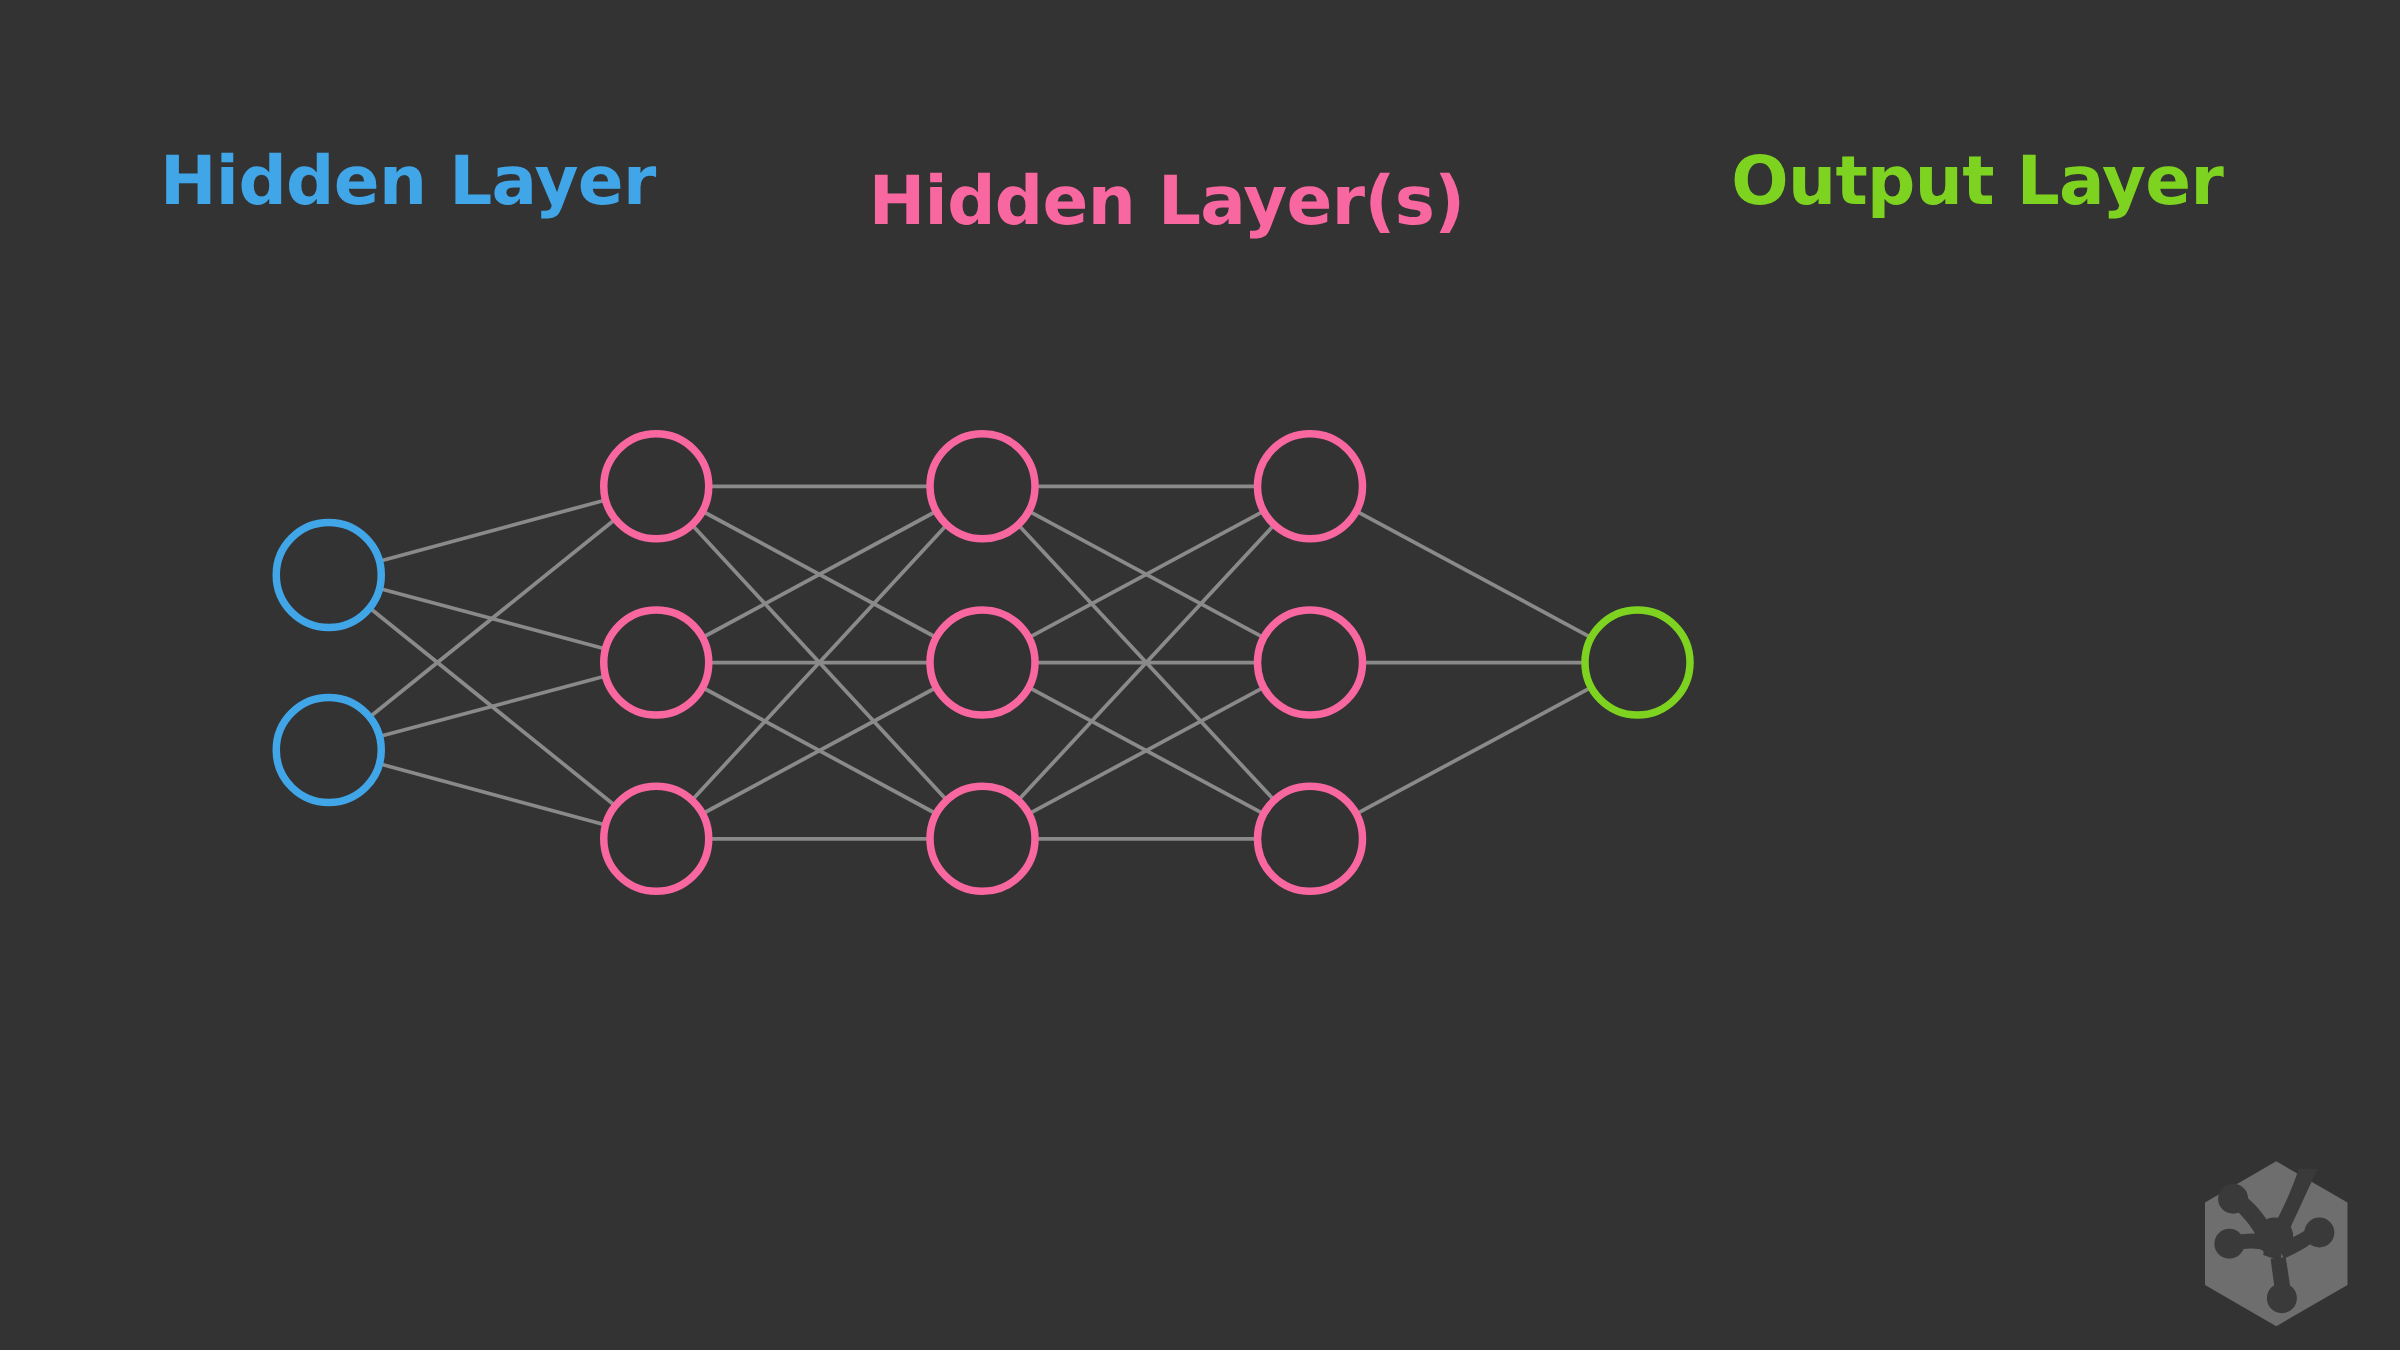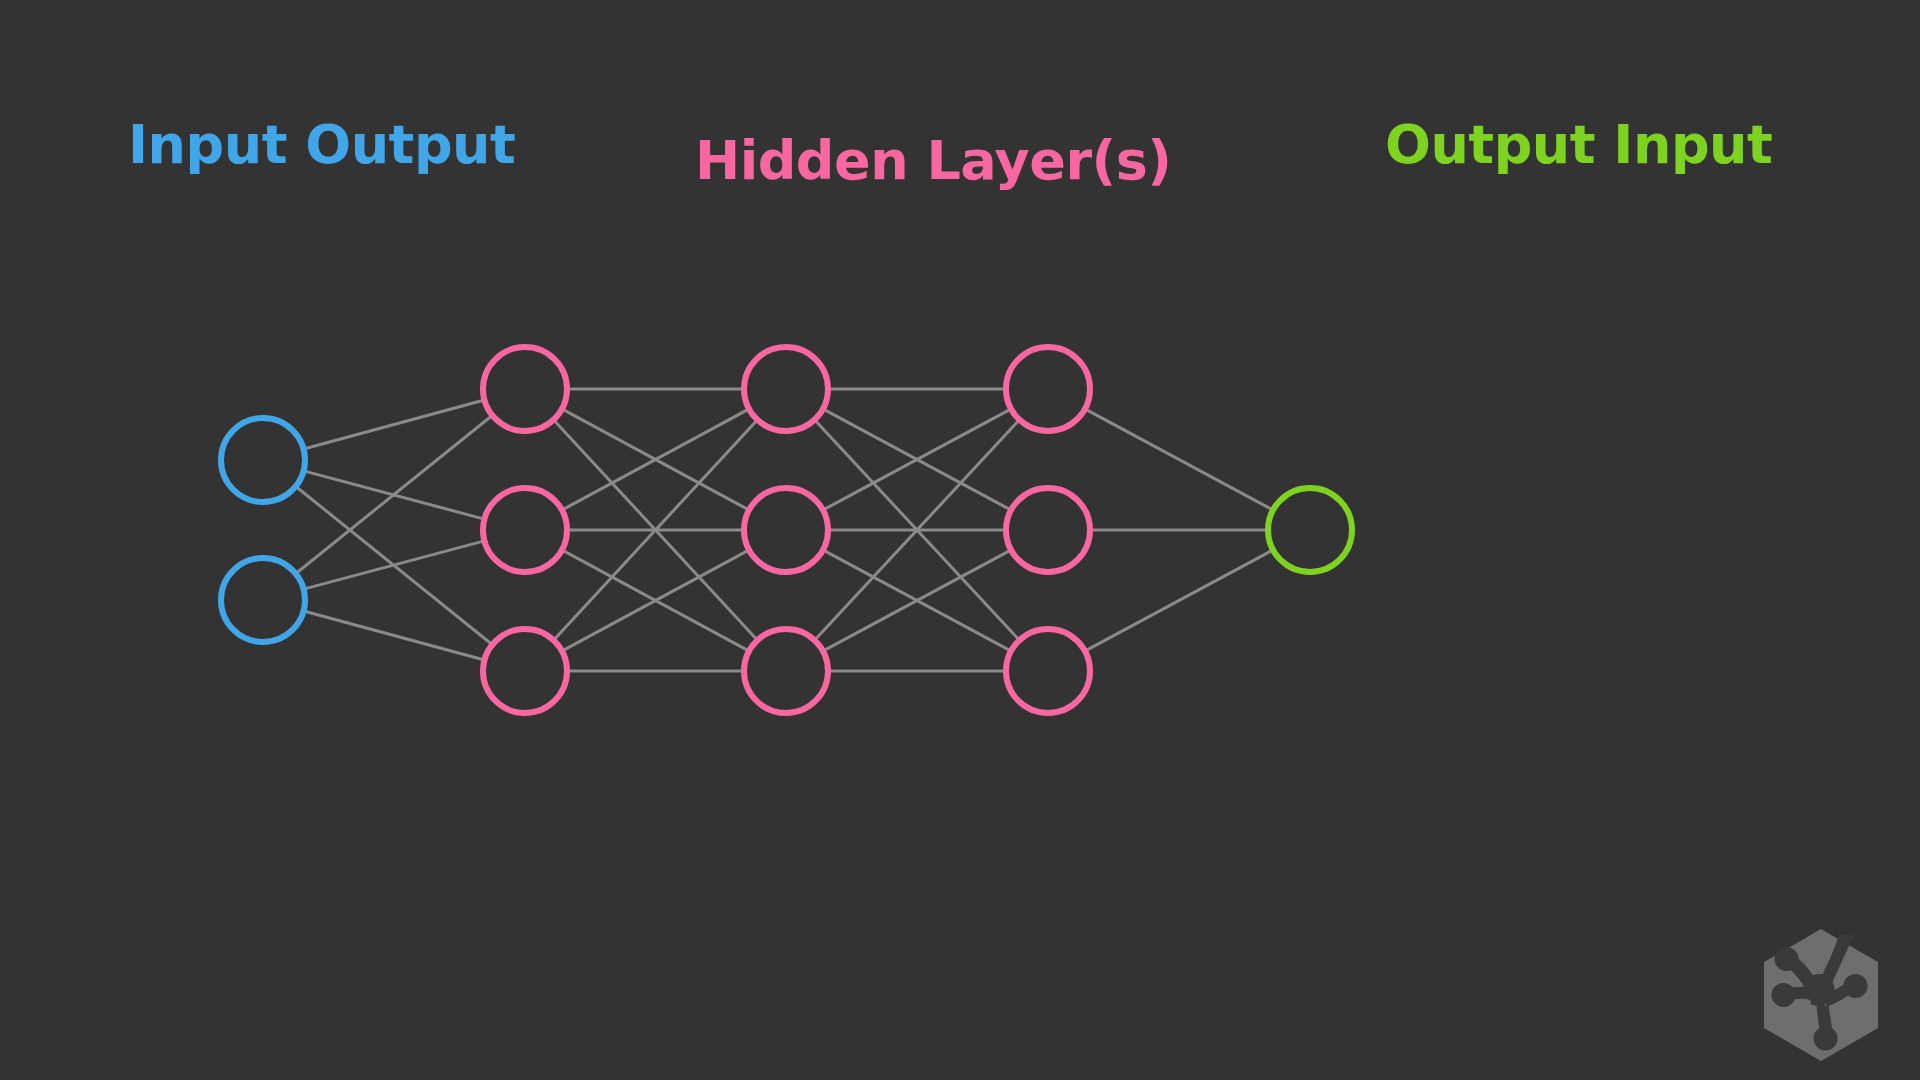--- a/index.html
+++ b/index.html
@@ -113,23 +113,23 @@
         <circle cx="786" cy="530" r="42" fill="#333333" stroke="#f8679f" stroke-width="6"></circle>
         <circle cx="786" cy="671" r="42" fill="#333333" stroke="#f8679f" stroke-width="6"></circle>
         <circle cx="1048" cy="389" r="42" fill="#333333" stroke="#f8679f" stroke-width="6"></circle>
         <circle cx="1048" cy="530" r="42" fill="#333333" stroke="#f8679f" stroke-width="6"></circle>
         <circle cx="1048" cy="671" r="42" fill="#333333" stroke="#f8679f" stroke-width="6"></circle>
         <circle cx="1310" cy="530" r="42" fill="#333333" stroke="#7ed321" stroke-width="6"></circle>
       </g>
   </svg>
 
   <div class="labels">
-    <div class="layer-label" id="label-input">Input Output</div>
+    <div class="layer-label" id="label-input">Hidden Layer</div>
     <div class="layer-label" id="label-hidden">Hidden Layer(s)</div>
-    <div class="layer-label" id="label-output">Output Input</div>
+    <div class="layer-label" id="label-output">Output Layer</div>
   </div>
 
   <svg id="watermark" viewBox="0 0 100 100">
     <path id="wm-hex" d="M50 6 L88 28 L88 72 L50 94 L12 72 L12 28 Z" fill="#6e6e6e"></path>
     <g id="wm-glyph">
       <path d="M62 10 C58 22 54 30 50 38 C47 44 44 50 43 56 L52 59 C54 50 57 42 61 34 C65 25 69 17 72 10 Z" fill="#3a3a3a"></path>
       <path d="M30 22 C36 26 42 32 46 39 L39 45 C35 38 30 33 25 29 Z" fill="#3a3a3a"></path>
       <circle cx="27" cy="26" r="8" fill="#3a3a3a"></circle>
       <path d="M26 46 C34 44 42 44 48 46 L46 54 C40 52 33 52 27 54 Z" fill="#3a3a3a"></path>
       <circle cx="25" cy="50" r="8" fill="#3a3a3a"></circle>

